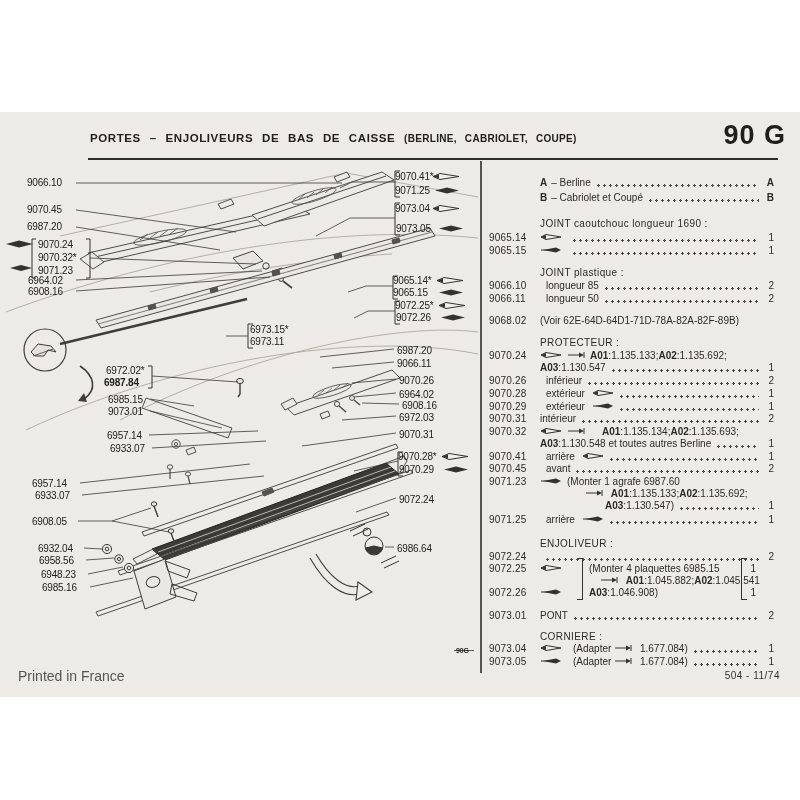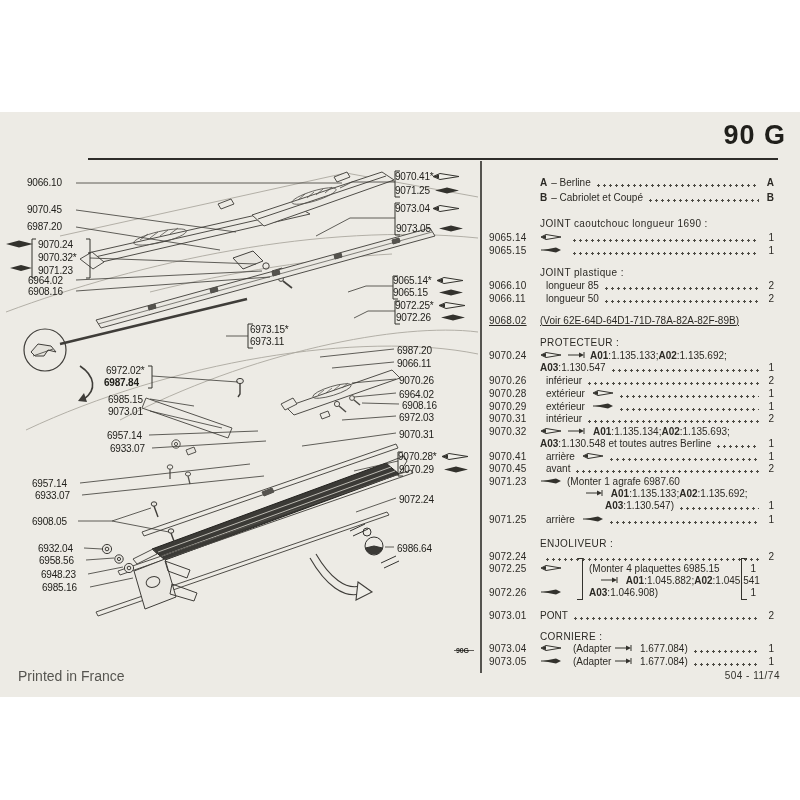--- a/index.html
+++ b/index.html
@@ -29,20 +29,26 @@
   text.dl{font-family:"Liberation Sans","DejaVu Sans",sans-serif;font-size:10px;fill:#22211d;letter-spacing:-.2px;}
   text.dl.b{font-weight:bold;}
   text.dl.sm{font-size:7px;font-weight:bold;}
 </style>
 </head>
 <body>
 
 <div class="stage">
   <div class="paper"></div>
 
+  <div class="hdr">
+    <span>PORTES</span>
+    <span>–</span>
+    <span>ENJOLIVEURS DE BAS DE CAISSE</span>
+    <span class="paren">(BERLINE, CABRIOLET, COUPE)</span>
+  </div>
   <div class="pagecode">90 G</div>
 
   <svg class="art" viewBox="0 0 800 800">
 
     <path d="M88,159 H778" stroke="#2e2d29" stroke-width="2"></path>
     <path d="M481,161 V673" stroke="#2e2d29" stroke-width="1.6"></path>
 
     <g stroke="#aca89f" stroke-width="0.9" fill="none">
       <path d="M60,236 L346,173 L478,197"></path>
       <path d="M6,312 C140,262 320,222 478,238"></path>
@@ -339,21 +345,21 @@
         <span class="lbl" style="margin-left:6px">longueur 85</span>
         <span class="dots"></span>
         <span class="qty">2</span>
       </div>
       <div class="prow" style="top: 292px;">
         <span class="num">9066.11</span>
         <span class="lbl" style="margin-left:6px">longueur 50</span>
         <span class="dots"></span>
         <span class="qty">2</span>
       </div>
-      <div class="prow" style="top: 314px; text-decoration: underline;">
+      <div class="prow" style="top: 314px;">
         <span class="num">9068.02</span>
         <span class="lbl" style="margin-left:0px">(Voir 62E-64D-64D1-71D-78A-82A-82F-89B)</span>
       </div>
       <div class="prow" style="top: 336px;">
         <span class="sec">PROTECTEUR :</span>
       </div>
       <div class="prow" style="top: 349px;">
         <span class="num">9070.24</span>
         <span class="icn">
           <svg width="22" height="8" viewBox="0 0 22 8">
@@ -401,40 +407,40 @@
           <svg width="22" height="8" viewBox="0 0 22 8">
             <polygon points="3,4 16,1.5 21,4 16,6.5" fill="#33322d"></polygon>
             <line x1="1" y1="4" x2="9" y2="4" stroke="#33322d"></line>
           </svg>
         </span>
         <span class="dots"></span>
         <span class="qty">1</span>
       </div>
       <div class="prow" style="top: 412px;">
         <span class="num">9070.31</span>
-        <span class="lbl" style="margin-left:6px">intérieur</span>
+        <span class="lbl" style="">intérieur</span>
         <span class="dots"></span>
         <span class="qty">2</span>
       </div>
       <div class="prow" style="top: 425px;">
         <span class="num">9070.32</span>
         <span class="icn">
           <svg width="22" height="8" viewBox="0 0 22 8">
             <polygon points="1,4 6,1.5 21,4 6,6.5" fill="#efeee8" stroke="#33322d"></polygon>
             <polygon points="1,4 6,2 6,6" fill="#33322d"></polygon>
           </svg>
         </span>
         <span class="icn">
           <svg width="18" height="8" viewBox="0 0 18 8">
             <line x1="1" y1="4" x2="12" y2="4" stroke="#33322d"></line>
             <polygon points="12,1.5 17,4 12,6.5" fill="#33322d"></polygon>
             <line x1="17" y1="1" x2="17" y2="7" stroke="#33322d"></line>
           </svg>
         </span>
-        <span class="lbl" style="margin-left:3px"><b>A01</b>:1.135.134;<b>A02</b>:1.135.693;</span>
+        <span class="lbl" style="margin-left:12px"><b>A01</b>:1.135.134;<b>A02</b>:1.135.693;</span>
       </div>
       <div class="prow" style="top: 437px;">
         <span class="num"></span>
         <span class="lbl" style="margin-left:0px"><b>A03</b>:1.130.548 et toutes autres Berline</span>
         <span class="dots"></span>
         <span class="qty">1</span>
       </div>
       <div class="prow" style="top: 450px;">
         <span class="num">9070.41</span>
         <span class="lbl" style="margin-left:6px">arrière</span>

